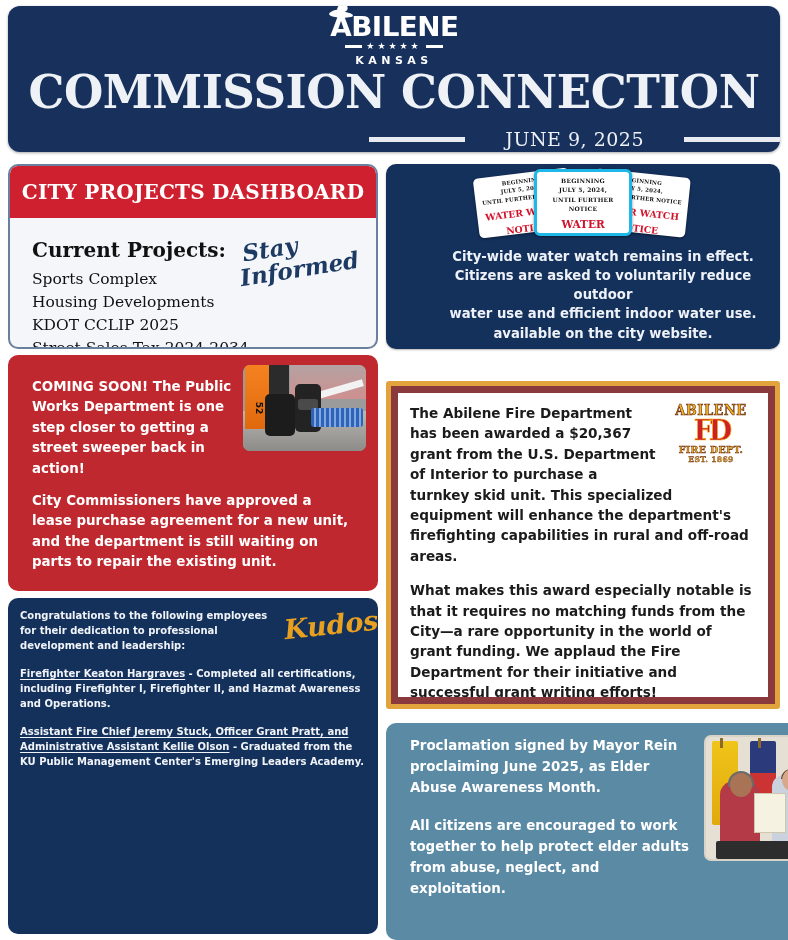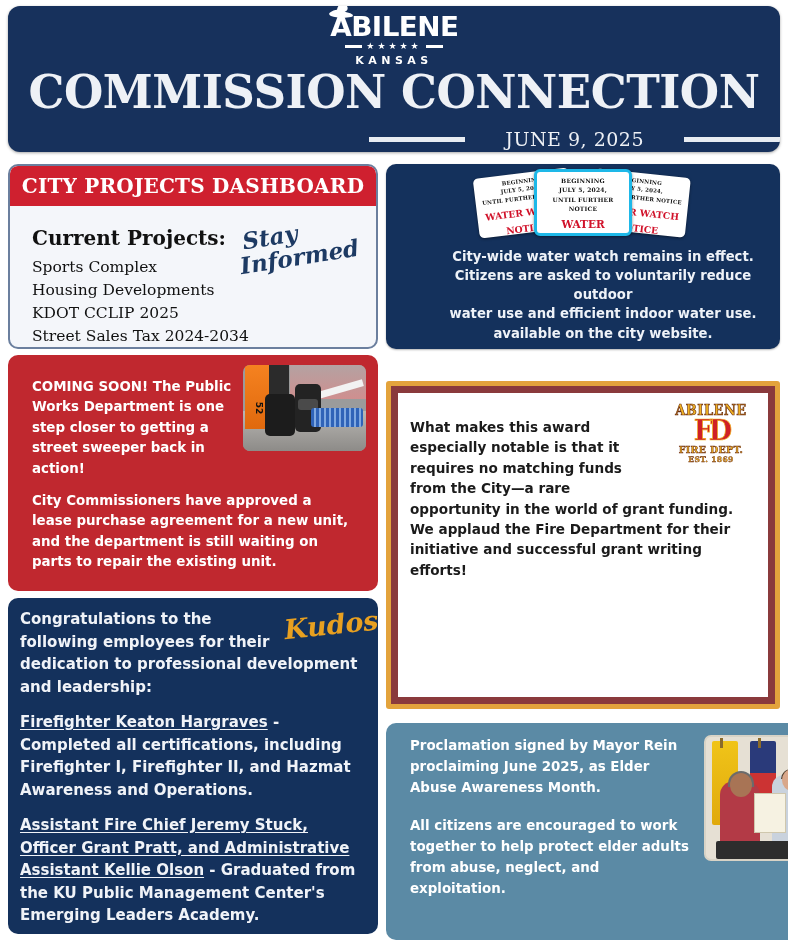--- a/index.html
+++ b/index.html
@@ -63,21 +63,21 @@
   
   .card{position:absolute;box-sizing:border-box;}
 
   
   .dash-card{
     left:8px;top:164px;width:370px;height:185px;
     border:2px solid #6b7f9e;border-radius:10px;background:#f4f6fa;
     overflow:hidden;
   }
   .dash-head{
-    height:40px;background:#cf202f;border-radius:7px 7px 0 0;
+    height:52px;background:#cf202f;border-radius:7px 7px 0 0;
     display:flex;align-items:center;justify-content:center;
     color:#ffffff;font-family:"DejaVu Serif", serif;font-weight:bold;
     font-size:20px;letter-spacing:.2px;
   }
   .dash-body{position:relative;padding:20px 0 0 22px;height:143px;}
   .dash-title{
     font-family:"DejaVu Serif", serif;font-weight:bold;font-size:20px;
     color:#111111;margin-bottom:6px;
   }
   .dash-list{list-style:none;margin:0;padding:0;}
@@ -211,21 +211,21 @@
     color:#f0b323;-webkit-text-stroke:0.4px #6a2b10;letter-spacing:.4px;
   }
 
   
   .kudos-card{
     left:8px;top:598px;width:370px;height:336px;
     background:#14315c;border-radius:10px;overflow:hidden;
     padding:10px 12px 0;
   }
   .kudos-text{
-    color:#f0f3f8;font-size:15px;line-height:1.5;font-weight:bold;
+    color:#f0f3f8;font-size:10px;line-height:1.5;font-weight:bold;
     font-family:"DejaVu Sans", sans-serif;
   }
   .kudos-text p{margin:0;}
   .kudos-text .gap{height:13px;}
   .kudos-text u{text-decoration:underline;text-underline-offset:2px;}
   .kudos-logo{
     float:right;width:82px;height:40px;margin:-2px 0 2px 6px;
     color:#e8a020;
     font-family:"DejaVu Serif", serif;font-style:italic;font-weight:bold;
     font-size:27px;line-height:40px;text-align:center;
@@ -379,20 +379,21 @@
 
   <div class="card fire-card">
     <div class="fire-inner">
       <div class="fd-logo">
         <div class="fd-arc">ABILENE</div>
         <div class="fd-mono">FD</div>
         <div class="fd-name">FIRE DEPT.</div>
         <div class="fd-est">EST. 1869</div>
       </div>
       <div class="fire-text">
+        <p>The Abilene Fire Department has been awarded a $20,367 grant from the U.S. Department of Interior to purchase a turnkey skid unit. This specialized equipment will enhance the department's firefighting capabilities in rural and off-road areas.</p>
         <div class="gap"></div>
         <p>What makes this award especially notable is that it requires no matching funds from the City—a rare opportunity in the world of grant funding. We applaud the Fire Department for their initiative and successful grant writing efforts!</p>
       </div>
     </div>
   </div>
 
   <div class="card kudos-card">
     <div class="kudos-logo">Kudos</div>
     <div class="kudos-text">
       <p>Congratulations to the following employees for their dedication to professional development and leadership:</p>

